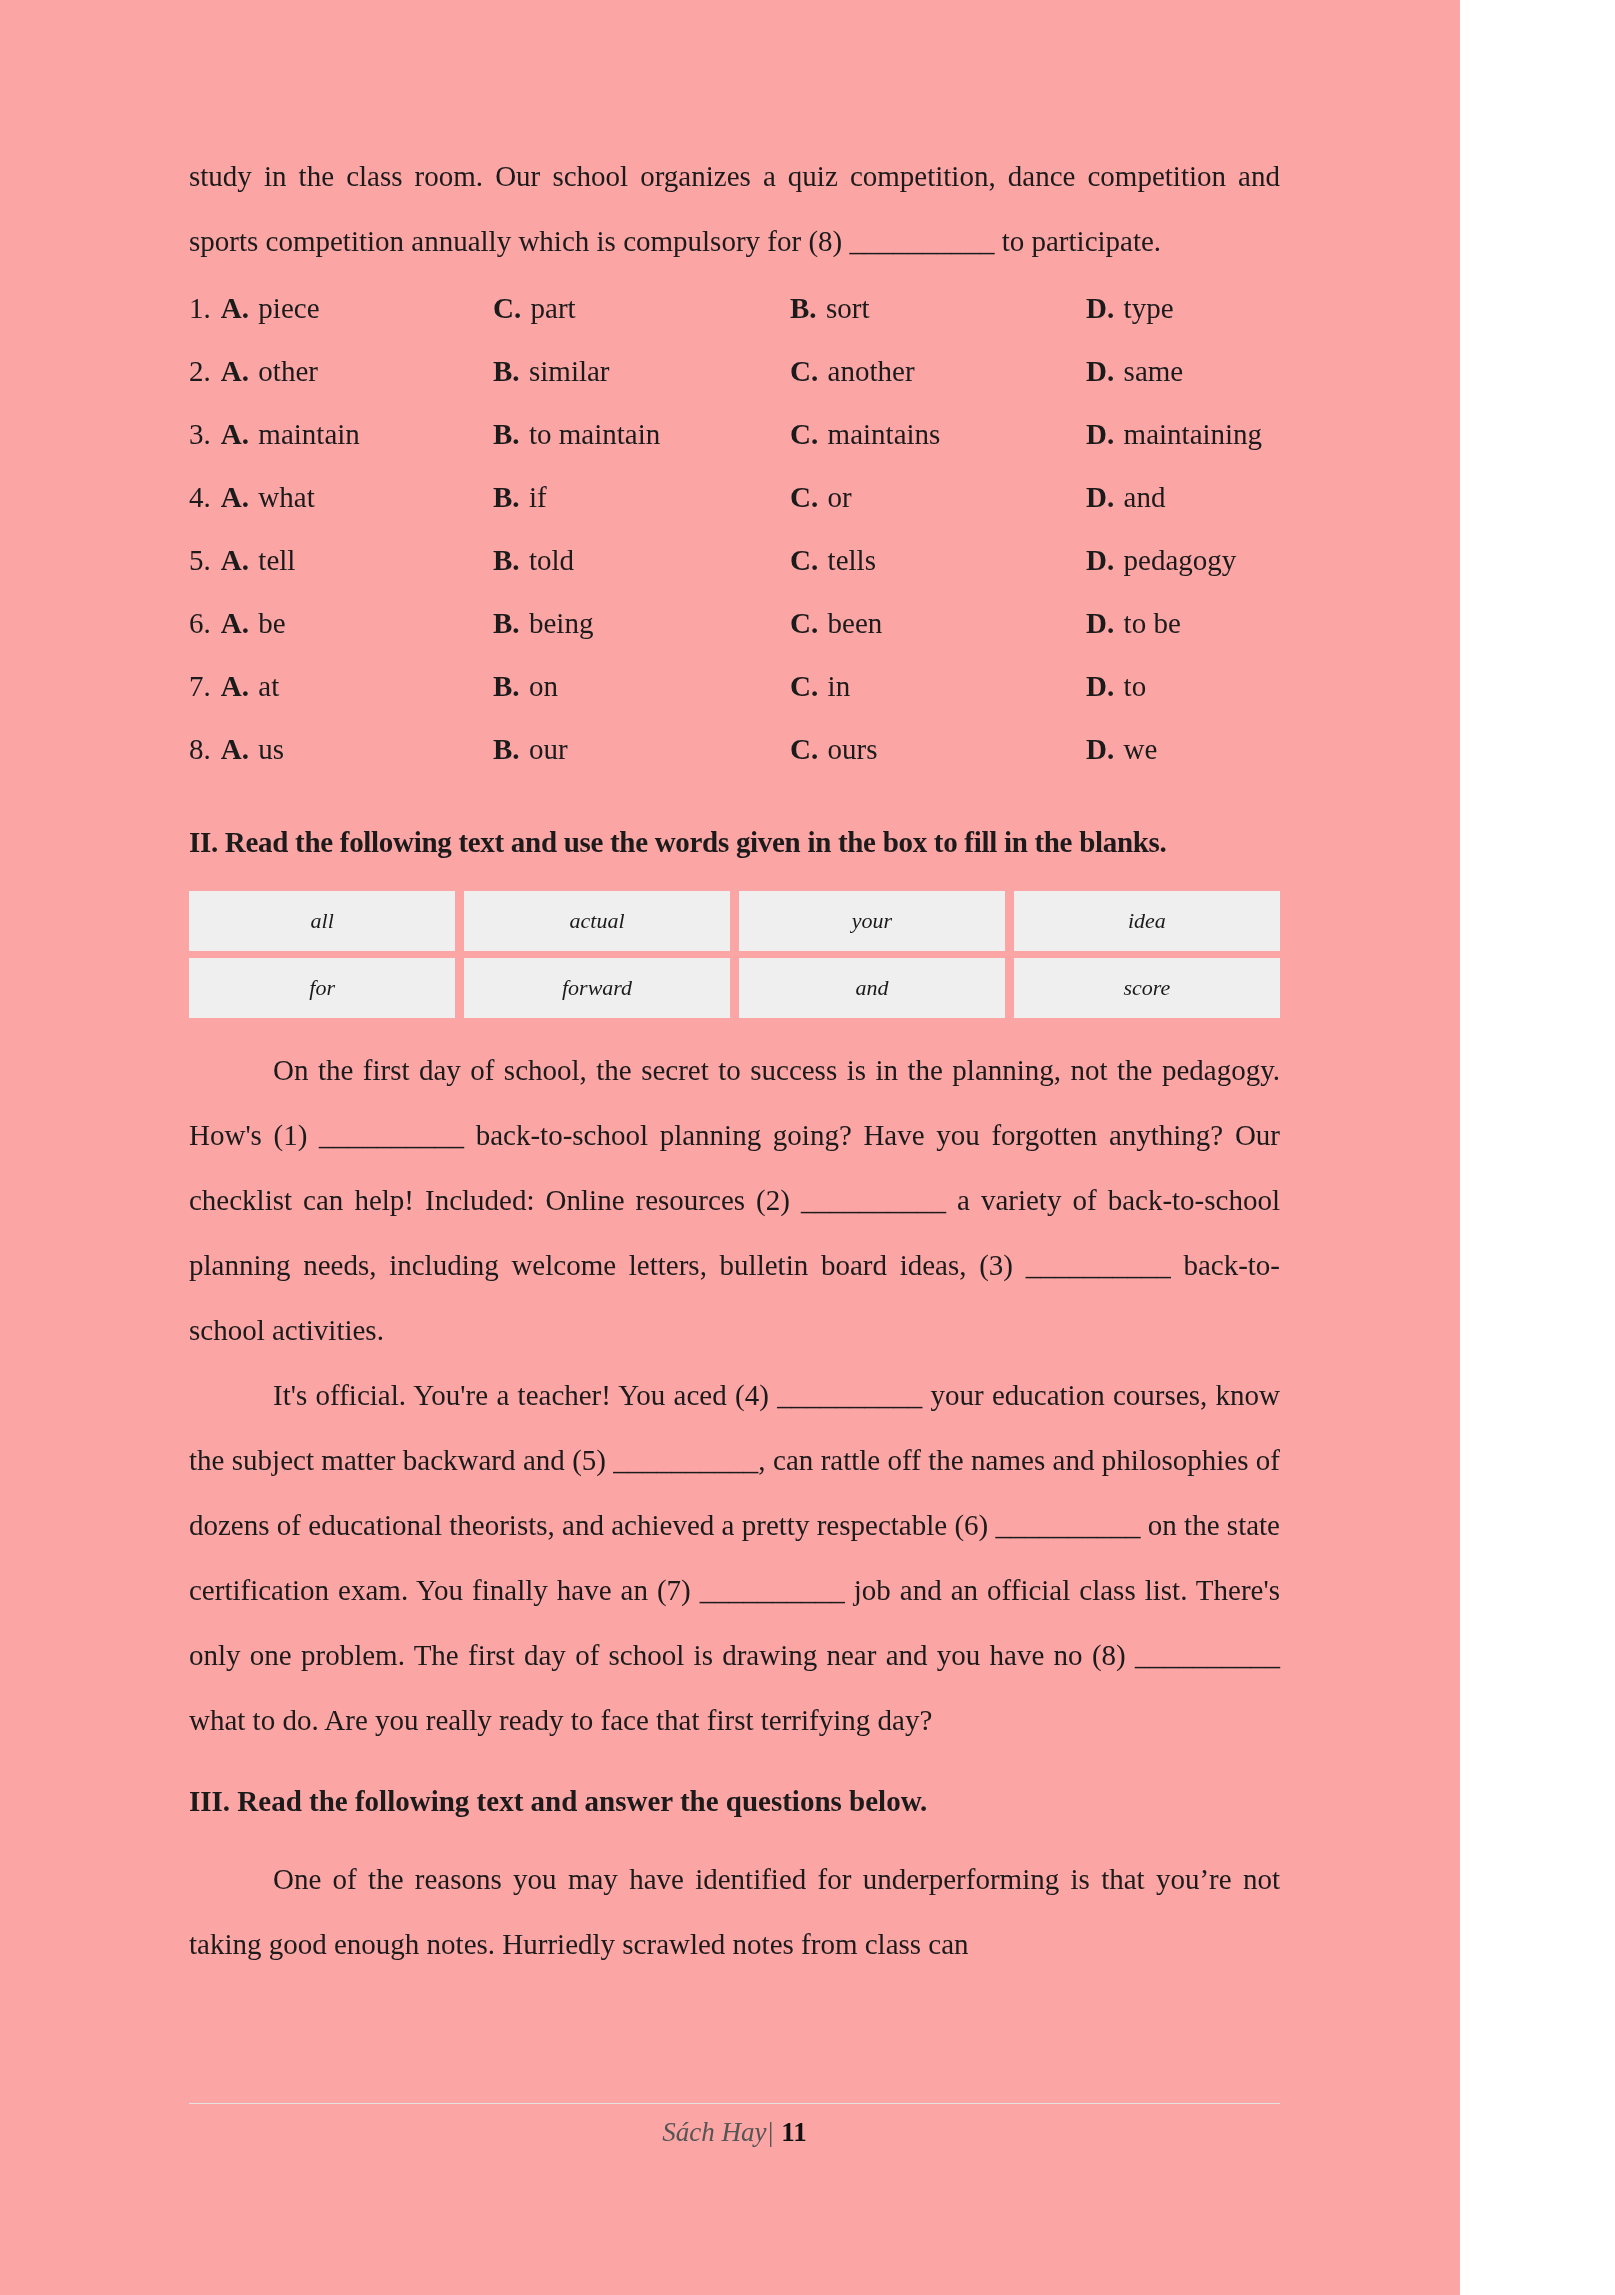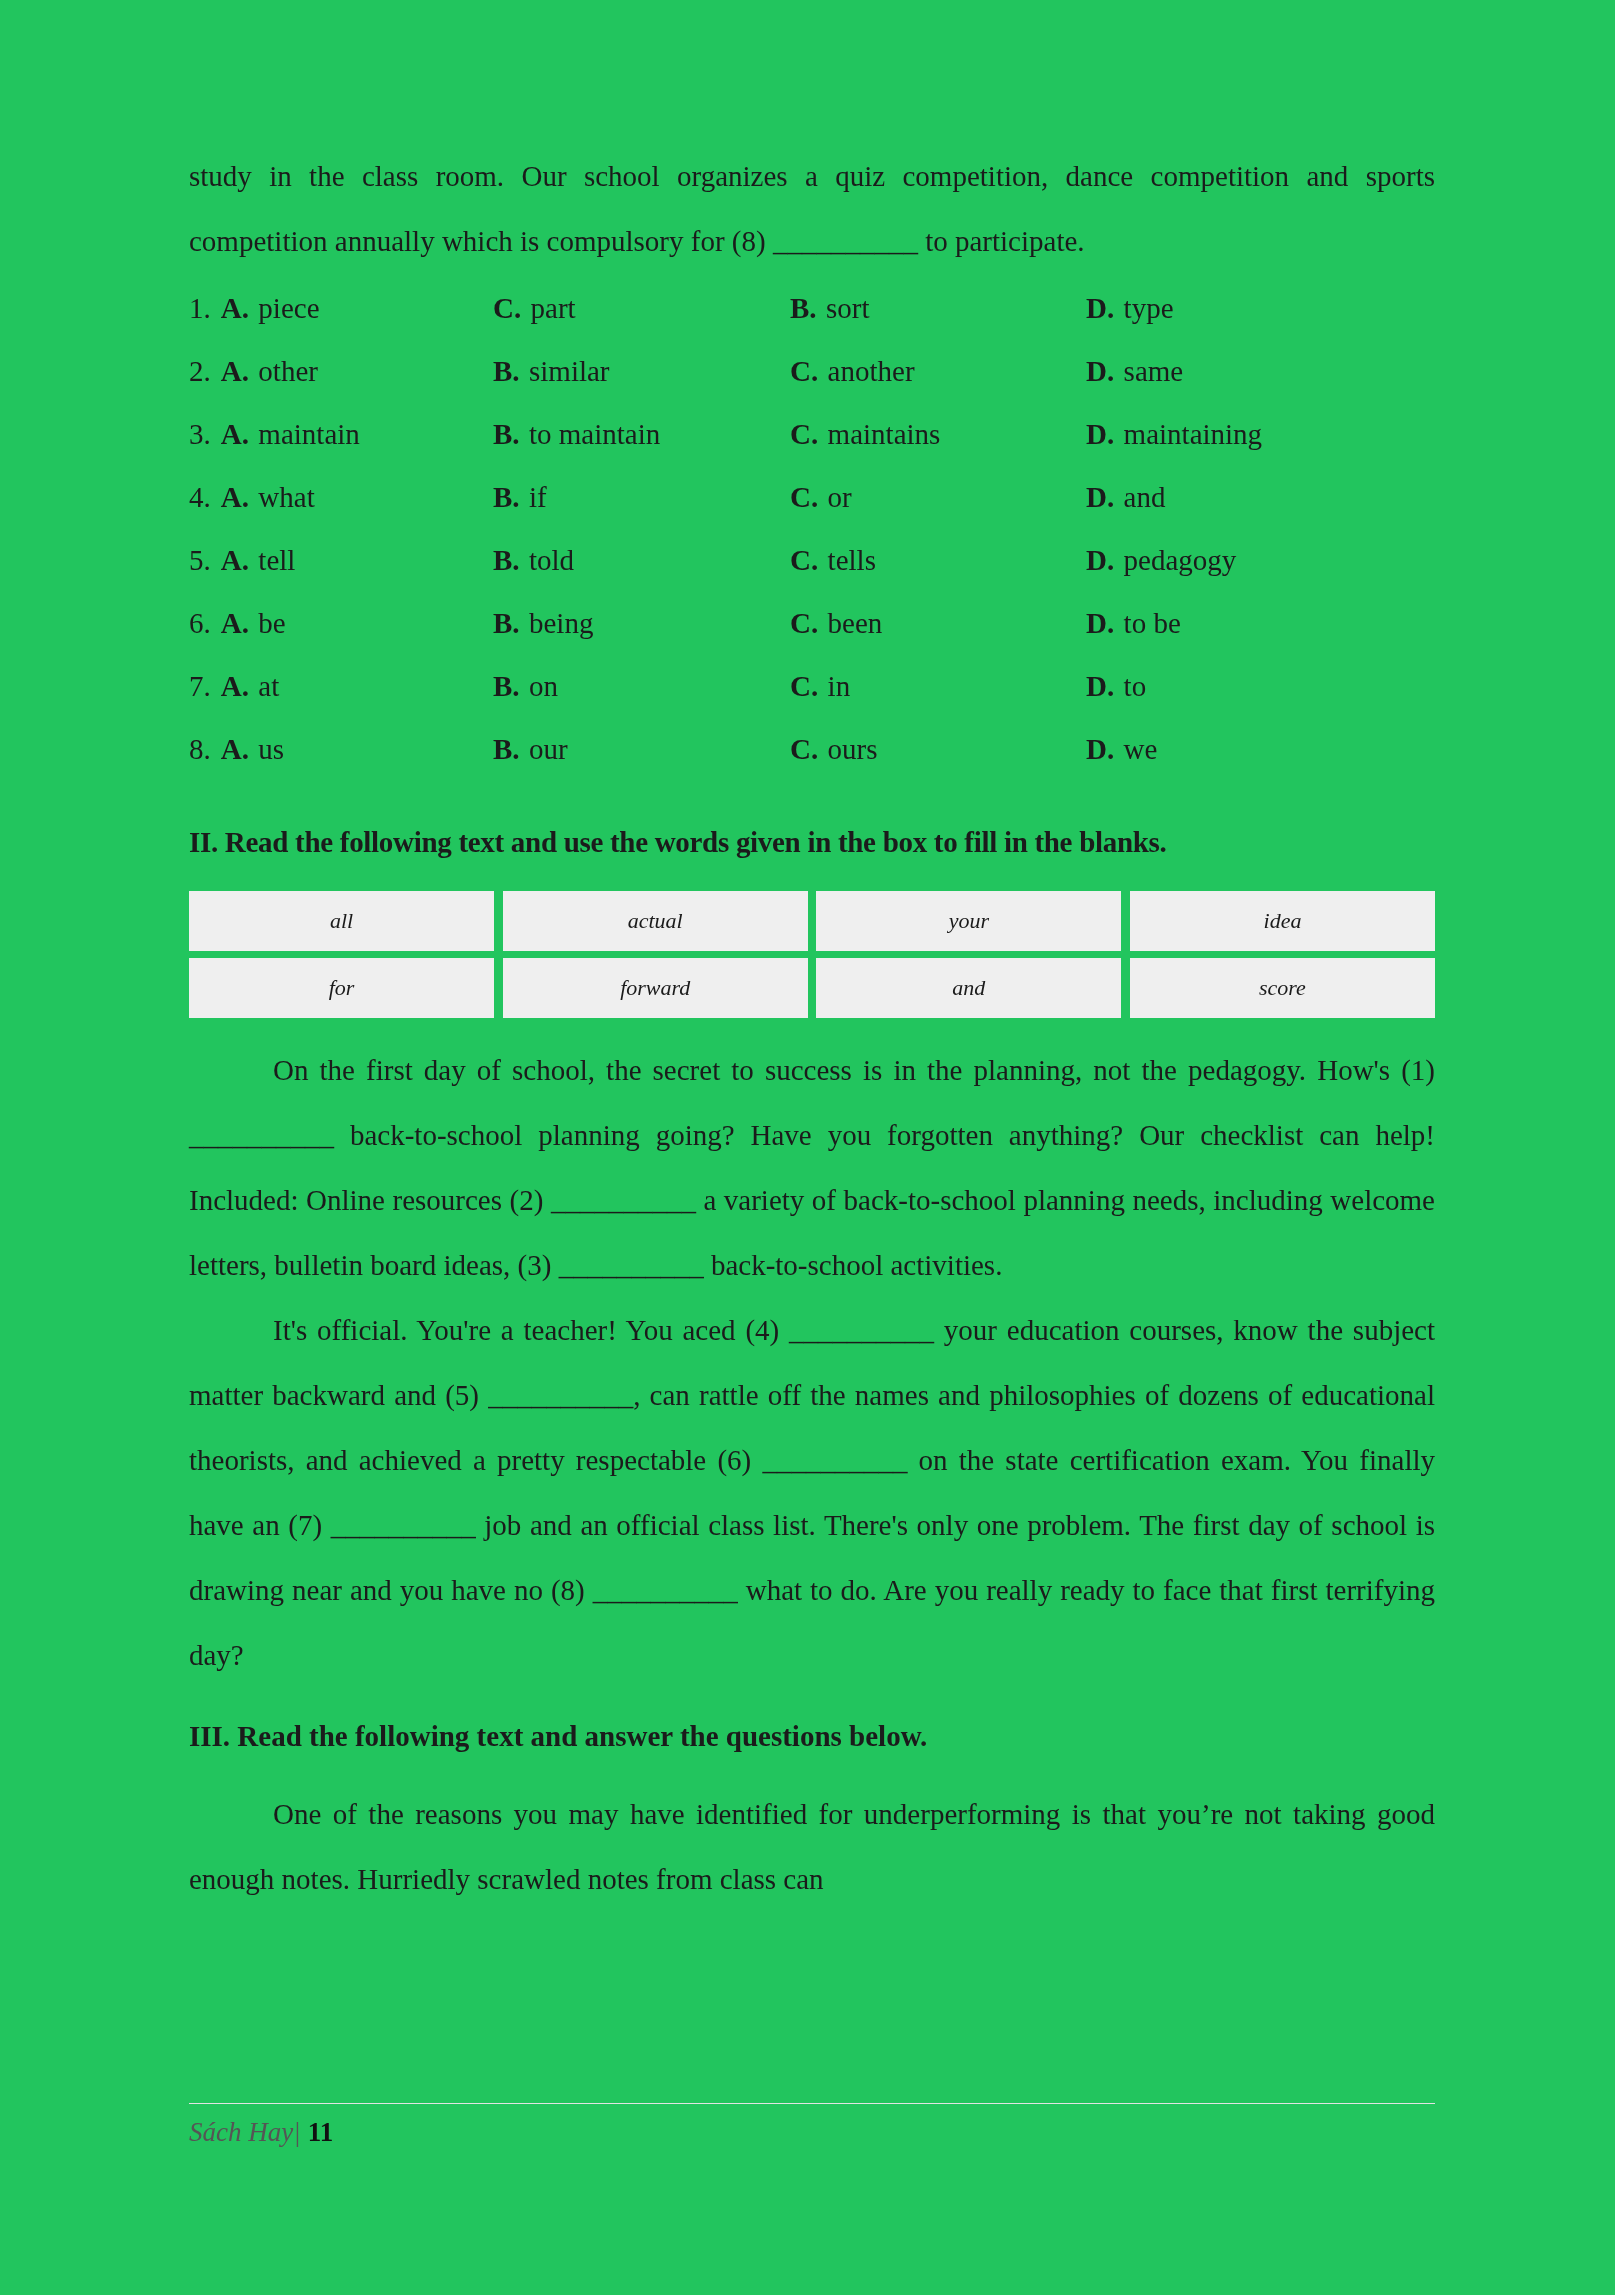--- a/index.html
+++ b/index.html
@@ -1,22 +1,22 @@
 <!DOCTYPE html>
 <html style="font-size:11.5px"><head>
 <meta charset="utf-8">
 <style>
   html, body { margin: 0; padding: 0; background: #ffffff; }
   .page {
     position: relative;
-    width: 1615px;
+    width: 1460px;
     height: 2295px;
     box-sizing: border-box;
     padding: 144px 180px 0 189px;
-    background: #22c55e;
+    background: #fca5a5;
     font-family: "Liberation Serif", "DejaVu Serif", serif;
     color: #1b1b1b;
     overflow: hidden;
   }
   .body-par {
     font-size: 29px;
     line-height: 65px;
     text-align: justify;
     margin: 0;
   }
@@ -64,21 +64,21 @@
   .after-h3 { margin-top: 13px; }
 
   
   .footer {
     position: absolute;
     left: 189px;
     right: 180px;
     top: 2103px;
     border-top: 1.4px solid #e3e3e3;
     padding-top: 13px;
-    text-align: left;
+    text-align: center;
     font-size: 27px;
   }
   .footer .brand { font-style: italic; color: #555555; }
   .footer .pagenum { font-weight: bold; color: #111111; margin-left: 7.2px; }
 </style>
 </head>
 <body>
 
 <div class="page">
 

